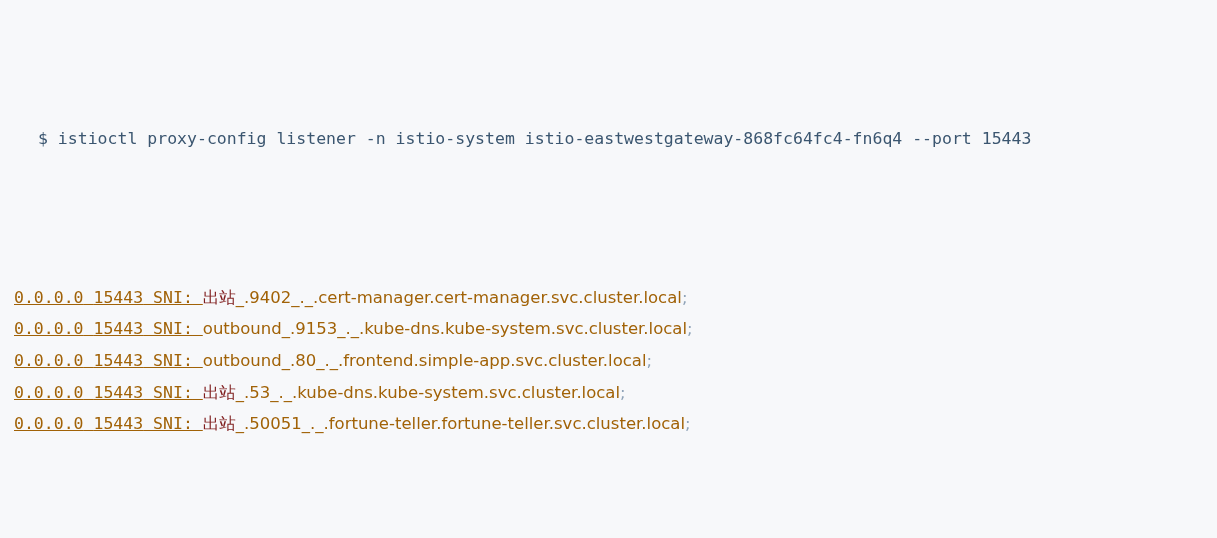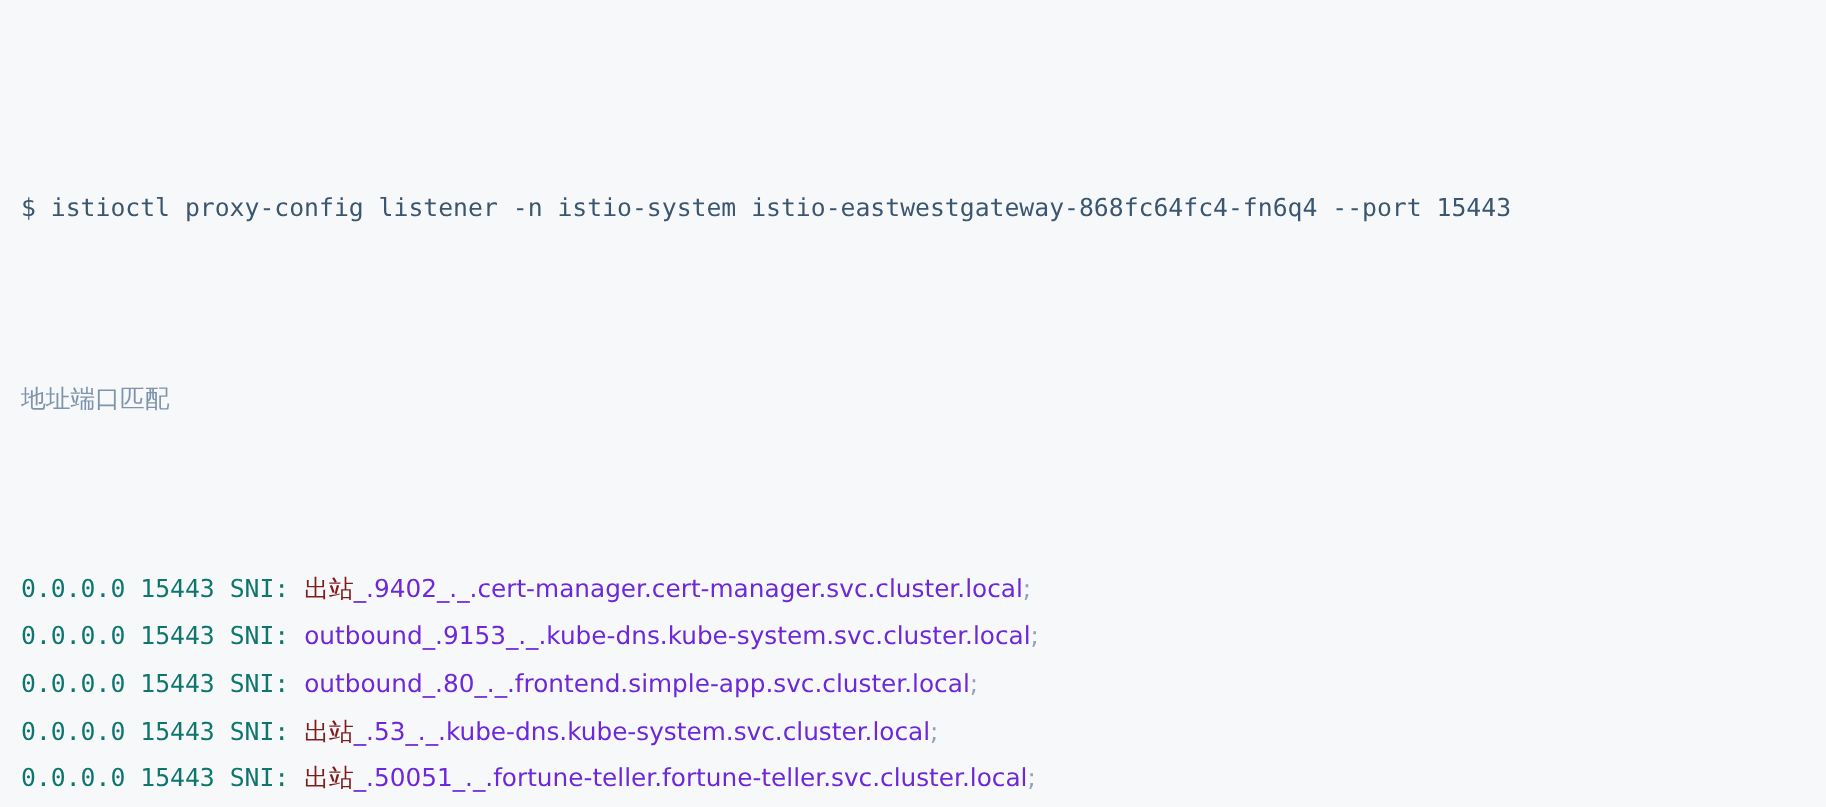--- a/index.html
+++ b/index.html
@@ -30,50 +30,51 @@
     letter-spacing: 0;
   }
   .line {
     height: 31.7px;
     white-space: pre;
   }
   .cmd-line {
     font-family: "DejaVu Sans Mono", "Liberation Mono", monospace;
     color: #3b5670;
     font-weight: 500;
+    margin-left: 24px;
   }
   .header-line {
     font-family: "DejaVu Sans", "Liberation Sans", sans-serif;
     color: #7f94ab;
     font-size: 16.5px;
   }
   
   .mono {
     font-family: "DejaVu Sans Mono", "Liberation Mono", monospace;
-    color: #0f766e;
+    color: #a16207;
+    text-decoration: underline;
   }
   
   .prop {
     font-family: "DejaVu Sans", "Liberation Sans", sans-serif;
-    color: #6d28d9;
+    color: #a16207;
   }
   .cjk {
     font-family: "DejaVu Sans", "Liberation Sans", sans-serif;
     color: #7f1d1d;
   }
   .semi {
     color: #8fa3b8;
   }
 </style>
 </head>
 <body>
 
 <div id="screen">
   <div class="terminal">
 
     <div class="line cmd-line">$ istioctl proxy-config listener -n istio-system istio-eastwestgateway-868fc64fc4-fn6q4 --port 15443</div>
 
-    <div class="line header-line">地址端口匹配</div>
 
     <div id="rows"><div class="line"><span class="mono"><span class="mono">0.0.0.0</span> <span class="mono">15443</span> <span class="mono">SNI:</span> </span><span class="cjk">出站</span><span class="prop">_.9402_._.cert-manager.cert-manager.svc.cluster.local</span><span class="semi prop">;</span></div><div class="line"><span class="mono"><span class="mono">0.0.0.0</span> <span class="mono">15443</span> <span class="mono">SNI:</span> </span><span class="prop">outbound</span><span class="prop">_.9153_._.kube-dns.kube-system.svc.cluster.local</span><span class="semi prop">;</span></div><div class="line"><span class="mono"><span class="mono">0.0.0.0</span> <span class="mono">15443</span> <span class="mono">SNI:</span> </span><span class="prop">outbound</span><span class="prop">_.80_._.frontend.simple-app.svc.cluster.local</span><span class="semi prop">;</span></div><div class="line"><span class="mono"><span class="mono">0.0.0.0</span> <span class="mono">15443</span> <span class="mono">SNI:</span> </span><span class="cjk">出站</span><span class="prop">_.53_._.kube-dns.kube-system.svc.cluster.local</span><span class="semi prop">;</span></div><div class="line"><span class="mono"><span class="mono">0.0.0.0</span> <span class="mono">15443</span> <span class="mono">SNI:</span> </span><span class="cjk">出站</span><span class="prop">_.50051_._.fortune-teller.fortune-teller.svc.cluster.local</span><span class="semi prop">;</span></div><div class="line"></div></div>
 
   </div>
 </div>
 
 </body></html>

